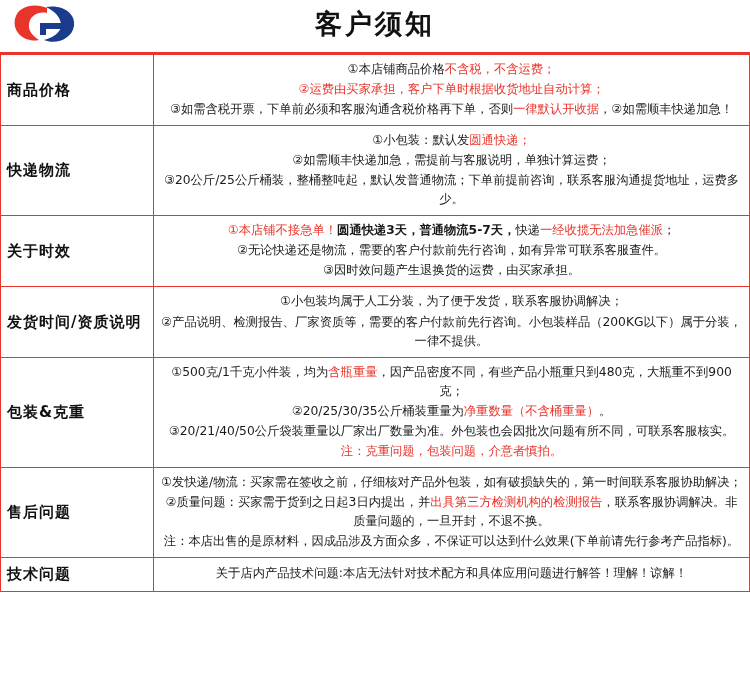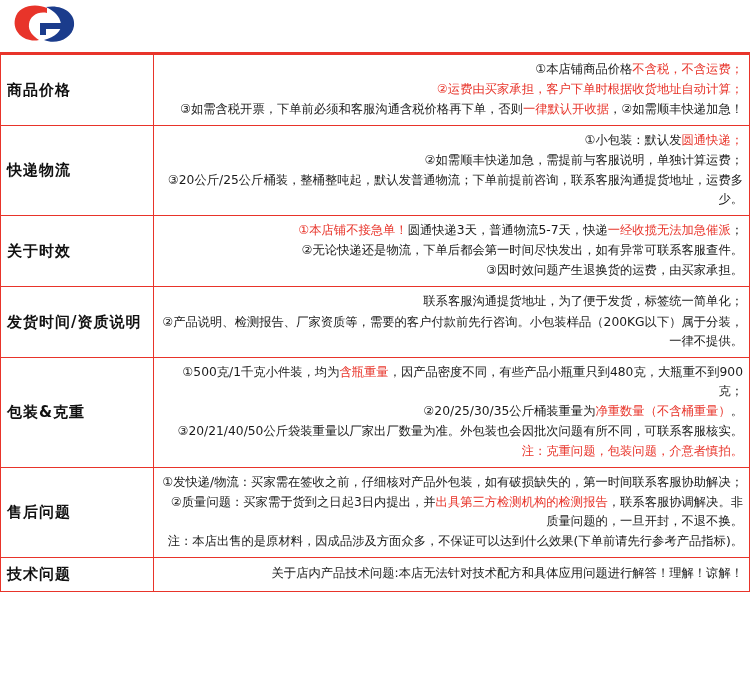--- a/index.html
+++ b/index.html
@@ -64,42 +64,43 @@
     font-family: "DejaVu Sans", sans-serif;
     color: #111111;
     letter-spacing: 1px;
     line-height: 1.5;
   }
   td.content {
     font-size: 12.3px;
     line-height: 1.55;
     font-family: "DejaVu Sans", sans-serif;
     color: #1a1a1a;
-    text-align: right;
+    text-align: center;
   }
   td.content p {
     margin: 0 0 1px 0;
   }
   .r { color: #e8342a; }
-  .b { font-weight: normal; }
+  .b { font-weight: bold; }
   .rb { color: #e8342a; font-weight: normal; }
 </style>
 </head>
 <body>
 
 <div class="page">
 
   <div class="header">
     <div class="logo">
       <svg width="74" height="46" viewBox="0 0 74 46" xmlns="http://www.w3.org/2000/svg">
         <path d="M41 6 C30 1, 12 3, 9 17 C6 31, 20 41, 33 38 C27 34, 22 29, 23 22 C24 14, 32 9, 41 11 Z" fill="#e8342a"></path>
         <path d="M40 5 C56 2, 70 11, 68 24 C66 37, 50 43, 38 38 C49 35, 56 29, 55 22 C54 14, 48 9, 40 5 Z" fill="#1b3c8c"></path>
         <path d="M34 21 L55 21 L55 27 L40 27 L40 33 L34 33 Z" fill="#1b3c8c"></path>
       </svg>
     </div>
+    <div class="title">客户须知</div>
   </div>
 
   <table class="notice">
     <tbody>
         <tr>
           <td class="label">商品价格</td>
           <td class="content">
             <p><span>①本店铺商品价格</span><span class="r">不含税，不含运费；</span></p>
             <p><span class="r">②运费由买家承担，客户下单时根据收货地址自动计算；</span></p>
             <p><span>③如需含税开票，下单前必须和客服沟通含税价格再下单，否则</span><span class="r">一律默认开收据</span><span>，②如需顺丰快递加急！</span></p>
@@ -110,28 +111,28 @@
           <td class="content">
             <p><span>①小包装：默认发</span><span class="r">圆通快递；</span></p>
             <p><span>②如需顺丰快递加急，需提前与客服说明，单独计算运费；</span></p>
             <p><span>③20公斤/25公斤桶装，整桶整吨起，默认发普通物流；下单前提前咨询，联系客服沟通提货地址，运费多少。</span></p>
           </td>
         </tr>
         <tr>
           <td class="label">关于时效</td>
           <td class="content">
             <p><span class="rb">①本店铺不接急单！</span><span class="b">圆通快递3天，普通物流5-7天，</span><span>快递</span><span class="r">一经收揽无法加急催派</span><span>；</span></p>
-            <p><span>②无论快递还是物流，下单后都会第一时间尽快发出，如有异常可联系客服查件。</span></p>
+            <p><span>②无论快递还是物流，需要的客户付款前先行咨询，如有异常可联系客服查件。</span></p>
             <p><span>③因时效问题产生退换货的运费，由买家承担。</span></p>
           </td>
         </tr>
         <tr>
           <td class="label">发货时间/资质说明</td>
           <td class="content">
-            <p><span>联系客服沟通提货地址，为了便于发货，标签统一简单化；</span></p>
+            <p><span>①小包装均属于人工分装，为了便于发货，联系客服协调解决；</span></p>
             <p><span>②产品说明、检测报告、厂家资质等，需要的客户付款前先行咨询。小包装样品（200KG以下）属于分装，一律不提供。</span></p>
           </td>
         </tr>
         <tr>
           <td class="label">包装&amp;克重</td>
           <td class="content">
             <p><span>①500克/1千克小件装，均为</span><span class="rb">含瓶重量</span><span>，因产品密度不同，有些产品小瓶重只到480克，大瓶重不到900克；</span></p>
             <p><span>②20/25/30/35公斤桶装重量为</span><span class="rb">净重数量（不含桶重量）</span><span>。</span></p>
             <p><span>③20/21/40/50公斤袋装重量以厂家出厂数量为准。外包装也会因批次问题有所不同，可联系客服核实。</span></p>
             <p><span class="rb">注：克重问题，包装问题，介意者慎拍。</span></p>

